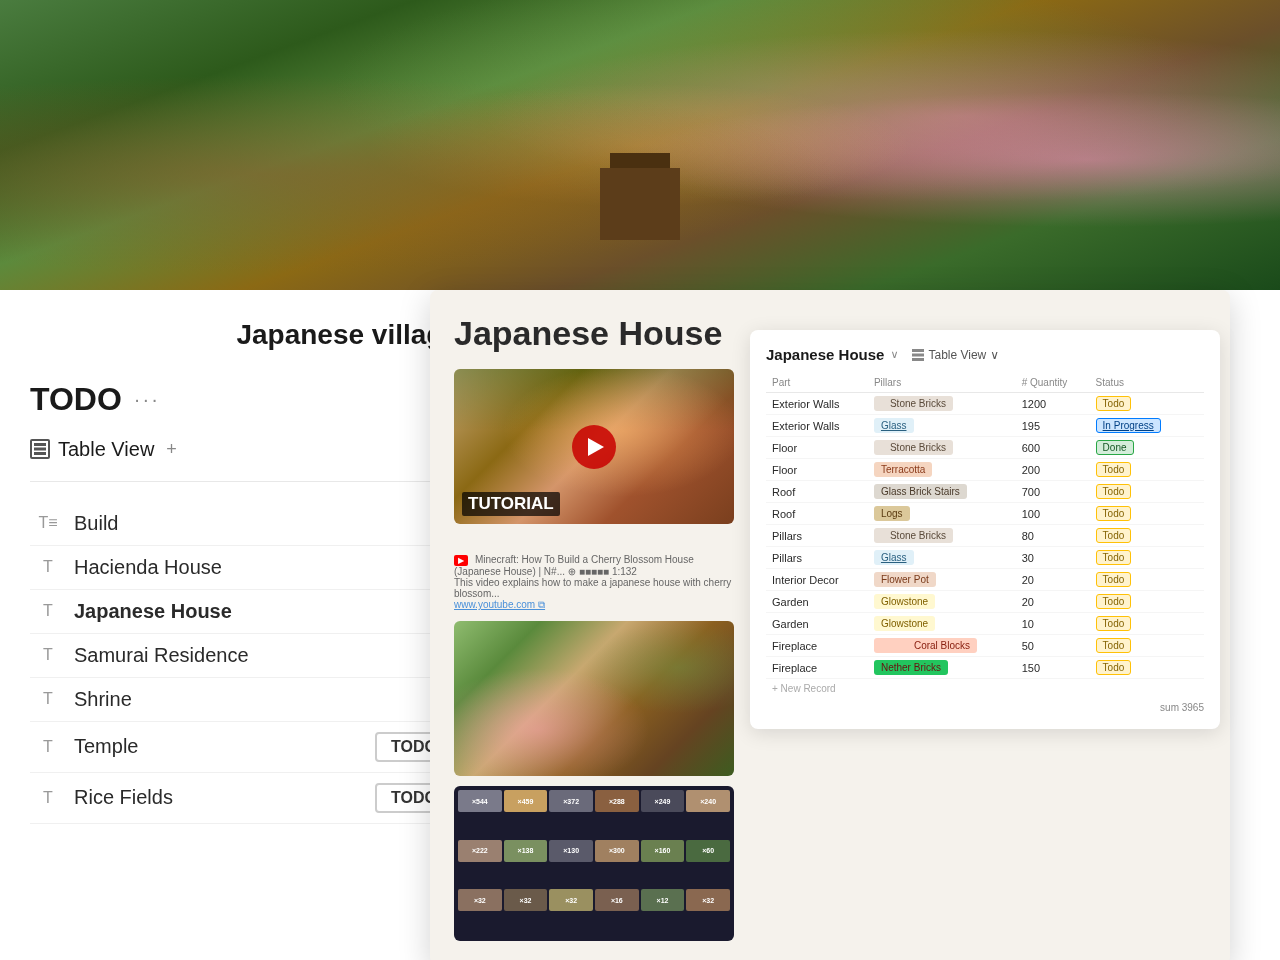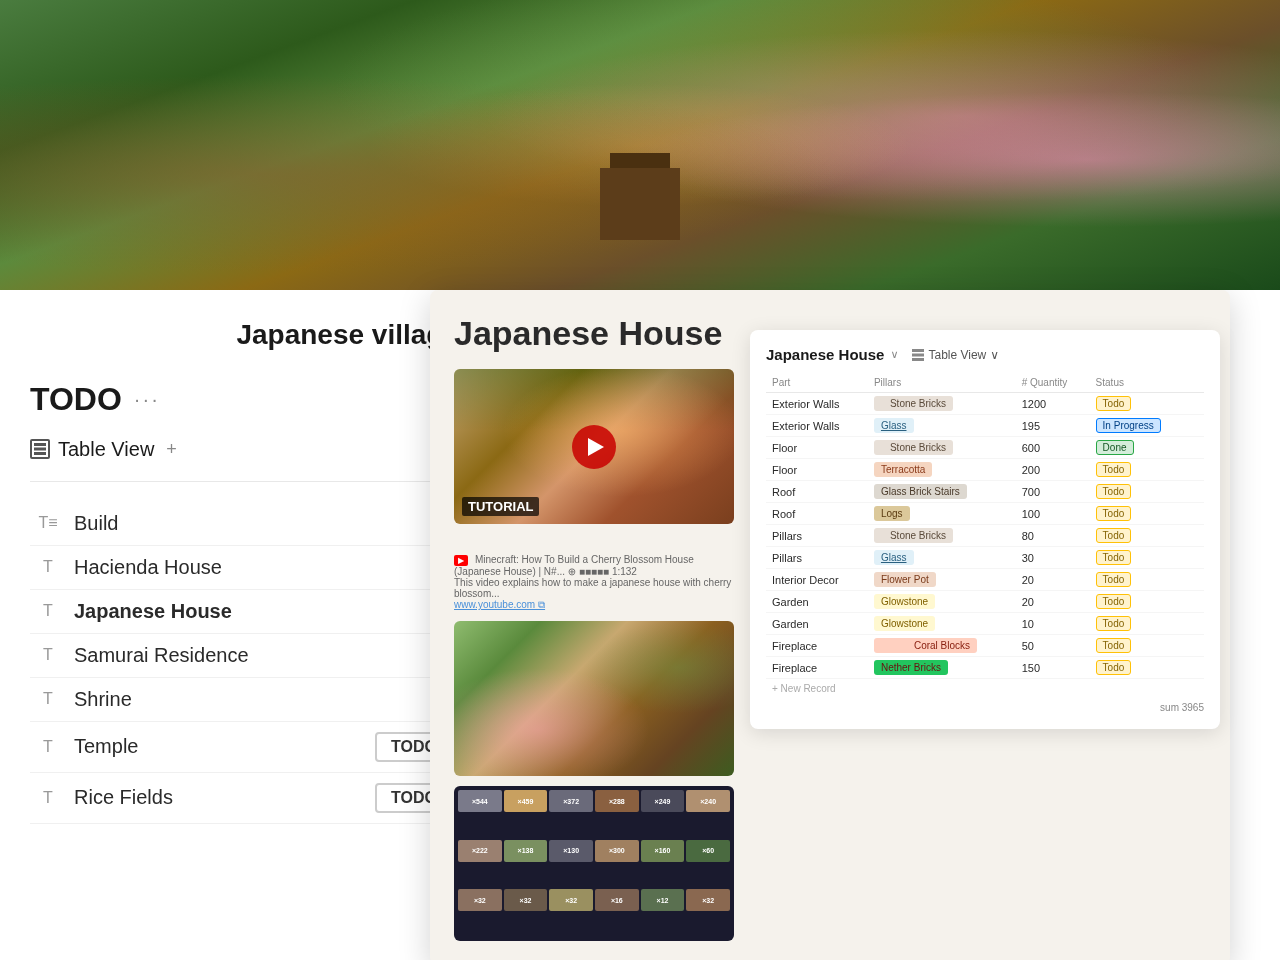--- a/index.html
+++ b/index.html
@@ -190,21 +190,21 @@
       background:
         radial-gradient(ellipse at 60% 40%, rgba(255,182,100,0.5) 0%, transparent 50%),
         linear-gradient(to bottom, rgba(0,80,0,0.3) 0%, transparent 40%);
     }
     .thumb-video-label {
       position: absolute;
       bottom: 8px;
       left: 8px;
       background: rgba(0,0,0,0.7);
       color: #fff;
-      font-size: 13px;
+      font-size: 17px;
       font-weight: 700;
       padding: 2px 6px;
       border-radius: 2px;
     }
     .play-btn {
       width: 44px;
       height: 44px;
       background: rgba(200,0,0,0.85);
       border-radius: 50%;
       display: flex;
@@ -311,21 +311,21 @@
 
     .badge {
       display: inline-block;
       padding: 1px 6px;
       border-radius: 3px;
       font-size: 10px;
       font-weight: 500;
     }
     .badge-todo { background: #fff3cd; color: #856404; border: 1px solid #ffc107; }
     .badge-done { background: #d4edda; color: #155724; border: 1px solid #28a745; }
-    .badge-inprog { background: #cce5ff; color: #004085; border: 1px solid #007bff; }
+    .badge-inprog { background: #cce5ff; color: #004085; border: 1px solid #007bff; text-decoration: underline; }
 
     .mat-badge {
       display: inline-block;
       padding: 2px 7px;
       border-radius: 3px;
       font-size: 10px;
       font-weight: 500;
     }
     .mat-stone-brick { background: #e8e0d8; color: #5a4a3a; padding-left: 16px; }
     .mat-glass { background: #e0f0f8; color: #2a6080; text-decoration: underline; }

